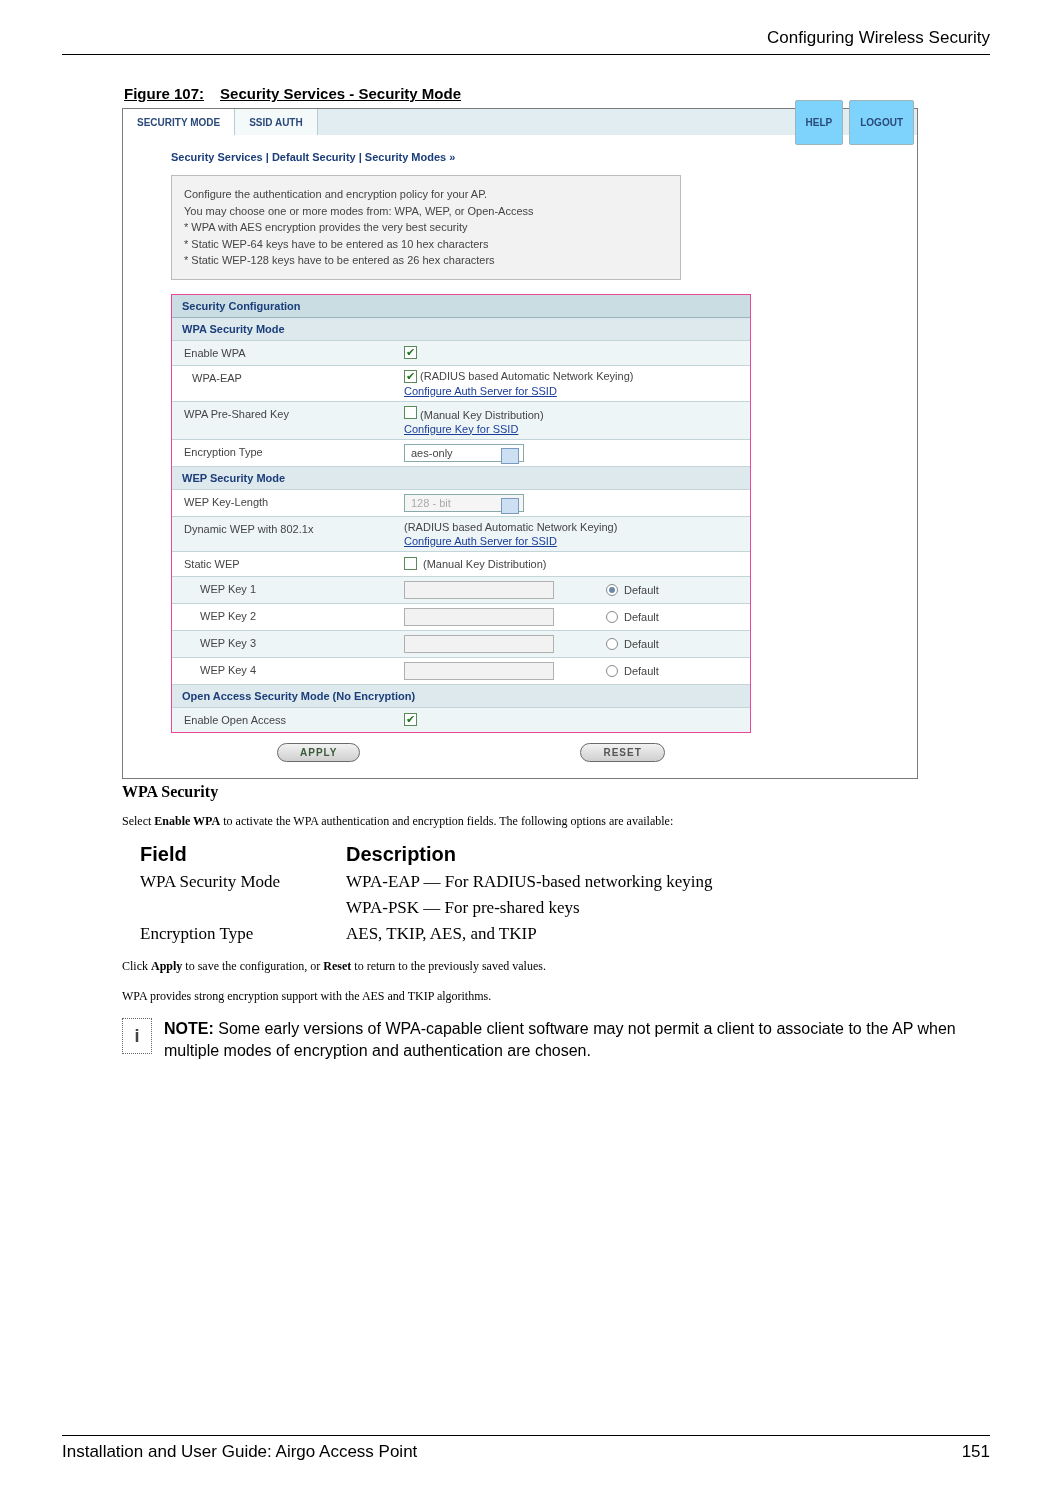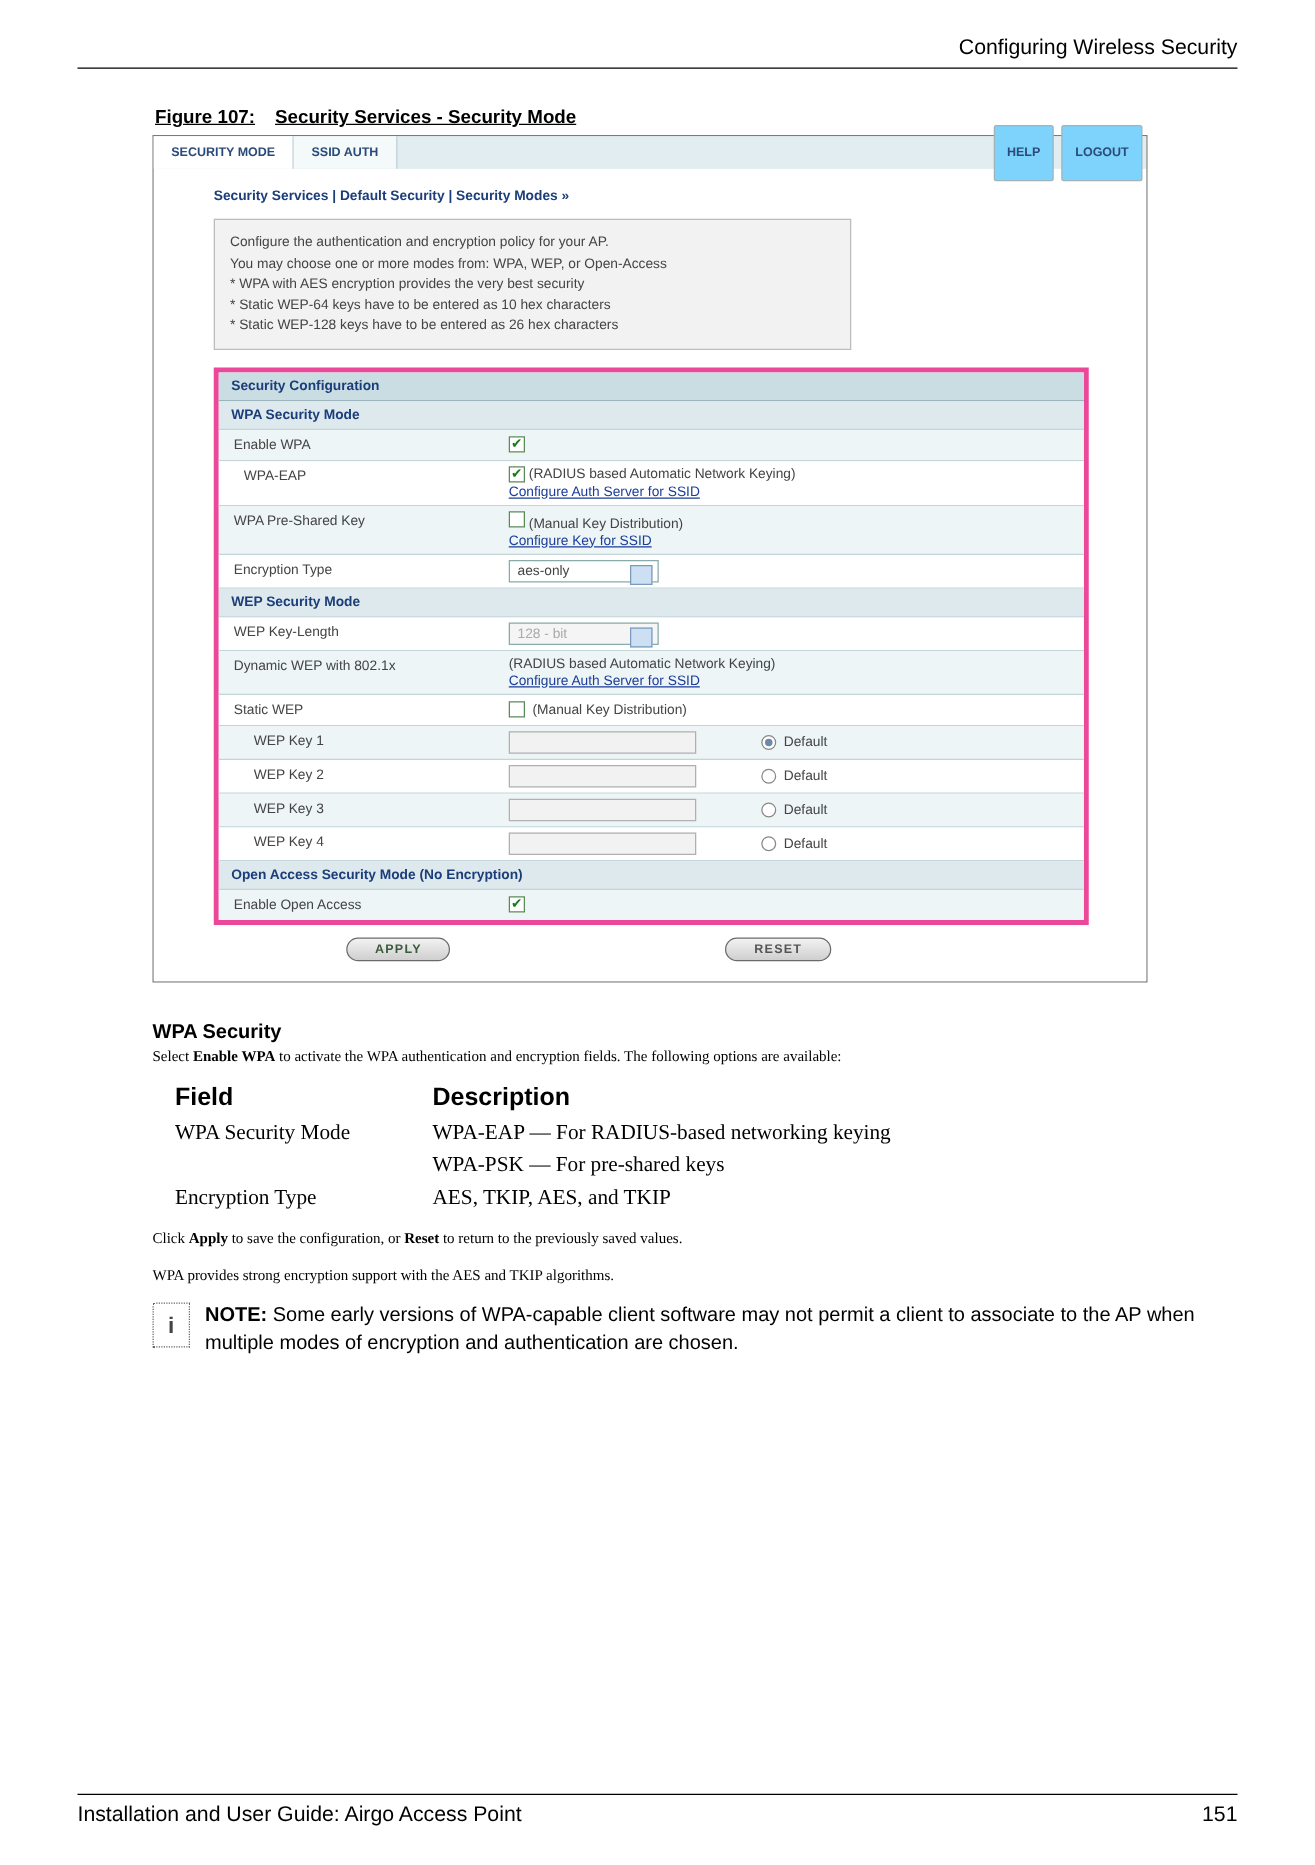--- a/index.html
+++ b/index.html
@@ -2,51 +2,51 @@
 <html><head>
 <meta charset="utf-8">
 <style>
   * { box-sizing: border-box; margin: 0; padding: 0; }
   body { font-family: Georgia, 'Times New Roman', serif; font-size: 16px; color: #000; background: #fff; width: 1052px; margin: 0 auto; }
   .page { padding: 28px 62px 30px 62px; min-height: 1492px; position: relative; display: flex; flex-direction: column; }
   .header-region { text-align: right; font-family: Arial, Helvetica, sans-serif; font-size: 17px; padding-bottom: 6px; border-bottom: 1px solid #000; }
   .content { padding: 30px 0 0 60px; flex: 1; }
   .figure-caption { font-family: Arial, Helvetica, sans-serif; font-size: 15px; font-weight: bold; margin: 0 0 6px 2px; text-decoration: underline; }
   .figure-caption .gap { display: inline-block; width: 16px; }
-  .screenshot { width: 796px; border: 1px solid #7a7a7a; background: #eef5f6; font-family: Verdana, Arial, sans-serif; font-size: 11px; color: #333; margin-bottom: 31px; }
+  .screenshot { width: 796px; border: 1px solid #7a7a7a; background: #eef5f6; font-family: Verdana, Arial, sans-serif; font-size: 11px; color: #333; margin-bottom: 4px; }
   .ss-topbar { background: #e1edf0; display: flex; align-items: stretch; height: 26px; position: relative; }
   .ss-tab { display: inline-flex; align-items: center; padding: 0 14px; font-size: 10px; color: #2a4a7a; font-weight: bold; border-right: 1px solid #b9ccd2; background: #f4f9fa; height: 100%; }
   .ss-tab.active { background: #fff; }
   .ss-topbar-right { margin-left: auto; display: flex; }
   .ss-topbtn { background: #7dd3fc; color: #2a4a7a; font-size: 10px; font-weight: bold; padding: 16px 10px; border: 1px solid #9eb4bb; border-radius: 2px; margin: 2px 3px; align-self: center; }
   .ss-body { background: #fff; padding: 10px 14px 12px 14px; }
   .ss-bc { color: #1b3d7a; font-weight: bold; font-size: 11px; padding: 6px 0 12px 34px; }
   .ss-infobox { border: 1px solid #bcbcbc; background: #f2f2f2; padding: 10px 12px; margin: 0 0 14px 34px; width: 510px; font-size: 11px; line-height: 1.5; color: #444; }
-  .ss-grid { border: 4px solid #ec4899; margin: 0 0 0 34px; width: 700px; }
+  .ss-grid { border: 1px solid #ec4899; margin: 0 0 0 34px; width: 580px; }
   .ss-hdr { background: #c9dde2; color: #1b3d7a; font-weight: bold; padding: 5px 10px; border-bottom: 1px solid #9bb3bb; }
   .ss-subhdr { background: #dde9ed; color: #1b3d7a; font-weight: bold; padding: 5px 10px; border-bottom: 1px solid #c4d5da; }
   .ss-row { display: flex; border-bottom: 1px solid #c4d5da; background: #fff; }
   .ss-row:nth-child(even) {}
   .ss-row.alt { background: #eef5f6; }
   .ss-l { width: 220px; padding: 6px 12px; color: #444; }
   .ss-r { flex: 1; padding: 4px 12px; display: flex; align-items: center; gap: 6px; color: #444; }
   .ss-check { width: 13px; height: 13px; border: 1px solid #5a8a5a; display: inline-flex; align-items: center; justify-content: center; background: #fff; }
   .ss-check.checked::after { content: "✔"; color: #1a7a1a; font-size: 11px; line-height: 1; }
   .ss-link { color: #1b3d9a; text-decoration: underline; font-size: 11px; }
   .ss-select { border: 1px solid #8aa; background: #fff; padding: 2px 28px 2px 6px; position: relative; color: #444; min-width: 120px; display: inline-block; }
   .ss-select::after { content: ""; position: absolute; right: 4px; top: 3px; width: 16px; height: 14px; background: #cde0f3; border: 1px solid #7a9abf; }
   .ss-select.disabled { color: #aaa; background: #f5f5f5; }
   .ss-input { border: 1px solid #b0b0b0; background: #fff; width: 150px; height: 18px; display: inline-block; }
   .ss-input.disabled { background: #f2f2f2; }
   .ss-radio { width: 12px; height: 12px; border: 1px solid #888; border-radius: 50%; display: inline-flex; align-items: center; justify-content: center; background: #fff; }
   .ss-radio.sel::after { content: ""; width: 6px; height: 6px; background: #6a8aa8; border-radius: 50%; }
   .ss-btnrow { display: flex; gap: 220px; padding: 10px 0 4px 140px; }
   .ss-pillbtn { background: linear-gradient(#f2f2f2,#cfcfcf); border: 1px solid #6a6a6a; border-radius: 14px; padding: 3px 22px; font-weight: bold; font-size: 10px; color: #3a5a3a; letter-spacing: 1px; }
   .ss-pillbtn.reset { color: #555; }
-  .section-title { font-family: Liberation Sans, sans-serif; font-size: 16px; font-weight: bold; margin: 2px 0 2px 0; }
+  .section-title { font-family: Liberation Serif, serif; font-size: 16px; font-weight: bold; margin: 2px 0 12px 0; }
   .body-p { font-size: 12px; line-height: 1.35; margin-bottom: 14px; }
   .desc-table { margin: 2px 0 14px 18px; font-size: 17px; }
   .desc-head { font-family: Arial, Helvetica, sans-serif; font-size: 20px; font-weight: bold; }
   .desc-row { display: flex; margin-bottom: 6px; }
   .desc-c1 { width: 206px; }
   .desc-c2 { flex: 1; }
   .note-block { display: flex; gap: 12px; margin: 6px 0 0 0; }
   .note-icon { width: 30px; height: 36px; border: 1px dotted #666; display: flex; align-items: center; justify-content: center; font-family: Arial; font-weight: bold; font-size: 18px; color: #444; flex-shrink: 0; }
   .note-text { font-family: Arial, Helvetica, sans-serif; font-size: 16px; line-height: 1.35; }
   .footer { border-top: 1px solid #000; margin-top: auto; padding-top: 6px; display: flex; justify-content: space-between; font-family: Arial, Helvetica, sans-serif; font-size: 17px; }

